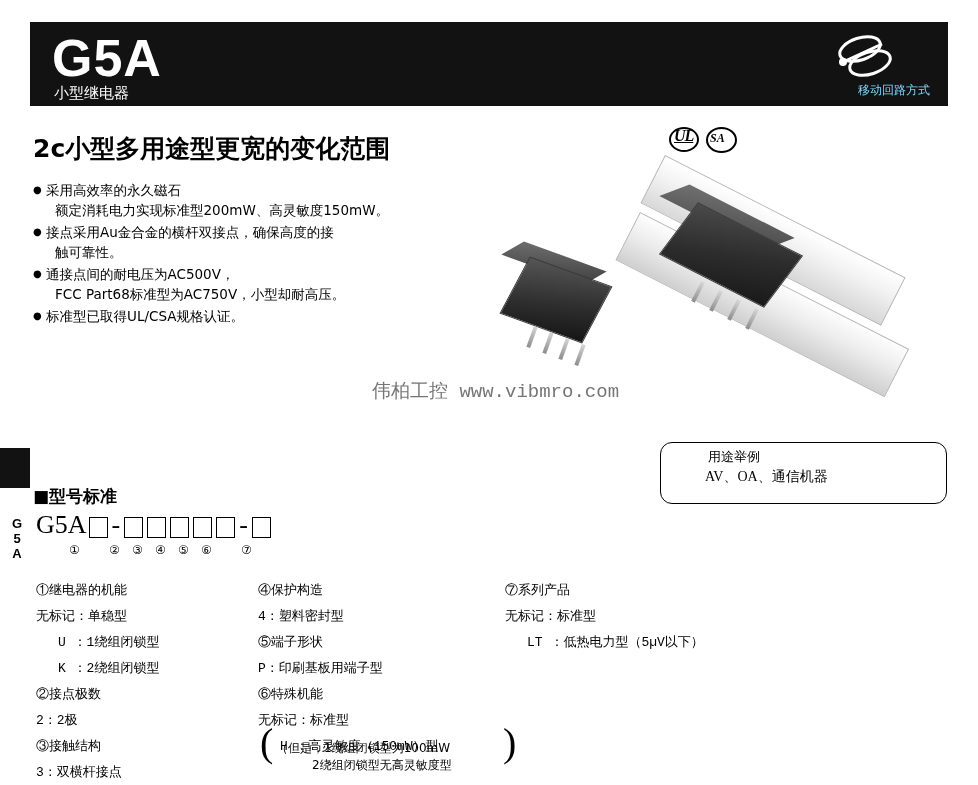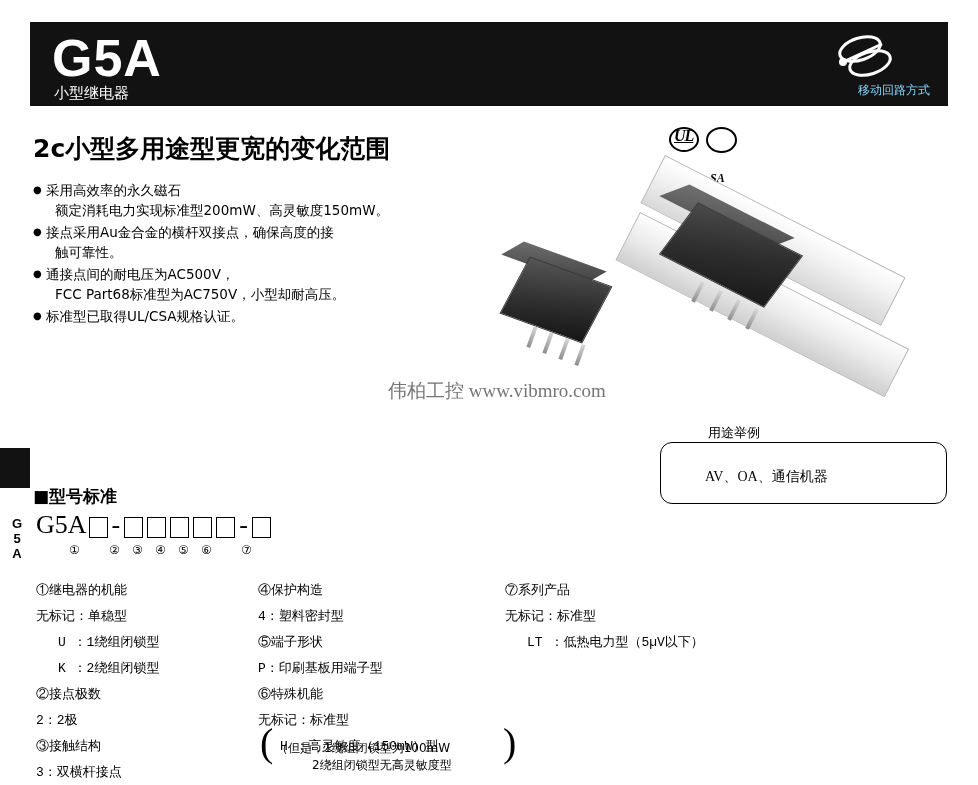--- a/index.html
+++ b/index.html
@@ -143,21 +143,20 @@
     border-radius: 50%;
     box-sizing: border-box;
   }
   .csa-mark .txt {
     position: absolute;
     left: 4px; top: 4px;
     font-size: 12px;
     font-family: "Liberation Serif", serif;
     font-weight: bold;
     font-style: italic;
-    margin-top: 40px;
   }
 
   
   .photo-area {
     position: absolute;
     left: 490px;
     top: 150px;
     width: 450px;
     height: 240px;
   }
@@ -212,44 +211,44 @@
     position: absolute;
     left: 20px; top: 103px;
     width: 88px; height: 20px;
     background: linear-gradient(160deg,#6d6d6d,#3f3f3f);
     transform: rotate(20deg) skewX(-40deg);
   }
 
   
   .watermark {
     position: absolute;
-    left: 388px;
+    left: 372px;
     top: 378px;
     font-size: 19px;
     color: #6e6e6e;
-    font-family: Liberation Serif, serif;
+    font-family: Liberation Mono, monospace;
     white-space: nowrap;
     opacity: 0.95;
   }
 
   
   .app-box {
     position: absolute;
     left: 660px;
     top: 442px;
     width: 285px;
     height: 60px;
     border: 1px solid #000;
     border-radius: 12px;
     background: #fff;
   }
   .app-box-title {
     position: absolute;
     left: 700px;
-    top: 424px;
+    top: 448px;
     background: #fff;
     padding: 0 8px;
     font-size: 13px;
     font-family: "DejaVu Sans", sans-serif;
   }
   .app-box-body {
     position: absolute;
     left: 705px;
     top: 468px;
     font-size: 14px;

